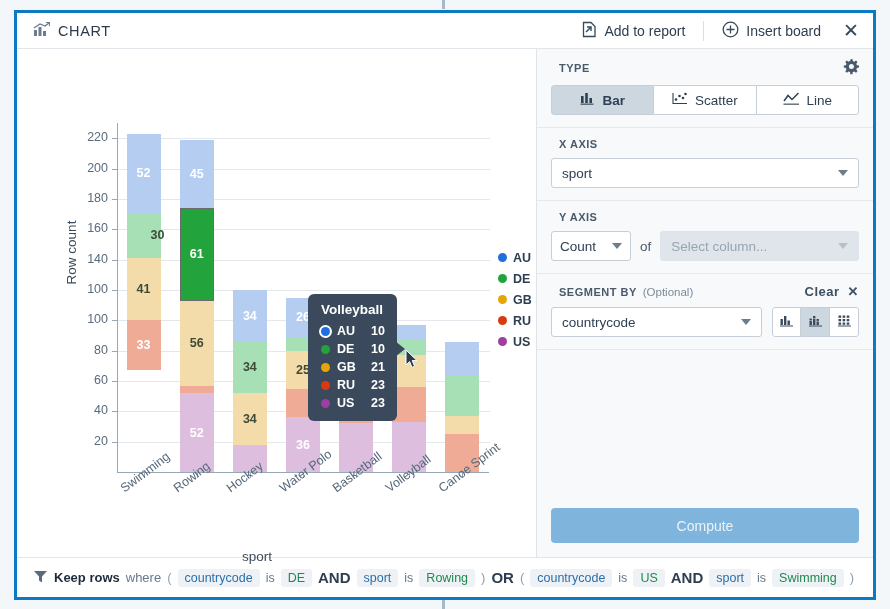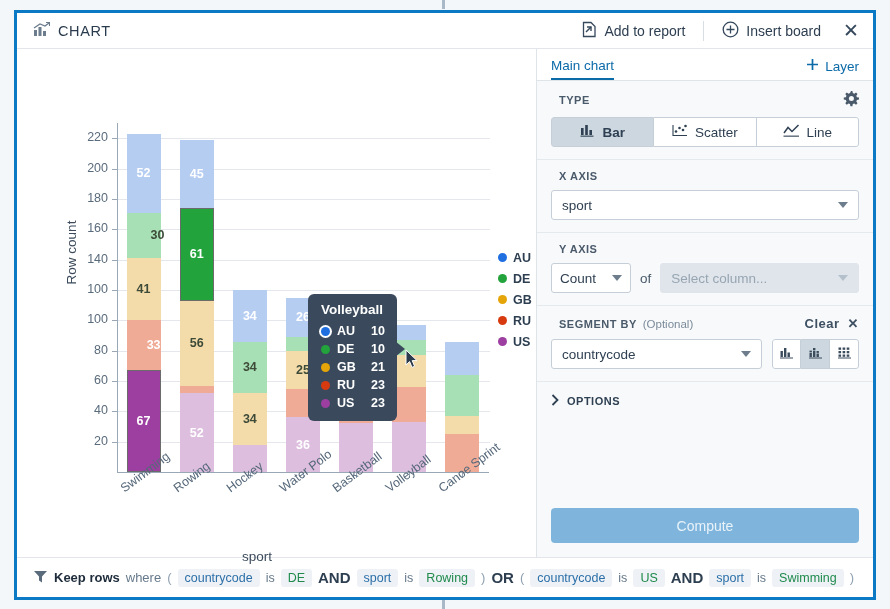--- a/index.html
+++ b/index.html
@@ -300,25 +300,22 @@
             <div class="gridline" style="left: 101px; top: 149.87px; width: 372px;"></div>
             <div class="tickmark" style="left: 95px; top: 149.87px;"></div>
             <div class="ytick" style="top: 149.87px; right: 428px;">180</div>
             <div class="gridline" style="left: 101px; top: 119.522px; width: 372px;"></div>
             <div class="tickmark" style="left: 95px; top: 119.522px;"></div>
             <div class="ytick" style="top: 119.522px; right: 428px;">200</div>
             <div class="gridline" style="left: 101px; top: 89.1739px; width: 372px;"></div>
             <div class="tickmark" style="left: 95px; top: 89.1739px;"></div>
             <div class="ytick" style="top: 89.1739px; right: 428px;">220</div>
             <div class="bar" style="left: 109.571px; width: 34px; top: 84.6217px; height: 338.378px;">
-              <div class="seg hl" style="bottom: 0px; height: 101.665px; background: rgb(156, 63, 160);">
-                <span style="color: rgb(255, 255, 255);">67</span>
-              </div>
               <div class="seg" style="bottom: 101.665px; height: 50.0739px; background: rgb(240, 171, 150);">
-                <span style="color: rgb(255, 255, 255); text-align: right;">33</span>
+                <span style="color: rgb(255, 255, 255);">33</span>
               </div>
               <div class="seg" style="bottom: 151.739px; height: 62.213px; background: rgb(243, 220, 170);">
                 <span style="color: rgb(61, 74, 56);">41</span>
               </div>
               <div class="seg" style="bottom: 213.952px; height: 45.5217px; background: rgb(168, 224, 181);">
                 <span style="color: rgb(61, 74, 56); padding-left: 24px;">30</span>
               </div>
               <div class="seg" style="bottom: 259.474px; height: 78.9043px; background: rgb(182, 205, 242);">
                 <span style="color: rgb(255, 255, 255);">52</span>
               </div>
@@ -454,32 +451,20 @@
             </div>
         </div>
         <div class="cursor">
           <svg width="14" height="20" viewBox="0 0 14 20">
             <path d="M1 1 L1 16 L4.6 12.6 L7 18.4 L9.6 17.2 L7.2 11.6 L12 11.6 Z" fill="#2b3b4c" stroke="#ffffff" stroke-width="1"></path>
           </svg>
         </div>
       </div>
 
       <div class="right">
-        <div class="tabs">
-          <div class="tab">Main chart</div>
-          <div class="tabs-spacer"></div>
-          <div class="add-layer">
-            <span>
-              <svg width="13" height="13" viewBox="0 0 13 13">
-                <path d="M6.5 1 V12 M1 6.5 H12" stroke="#0b6aa8" stroke-width="1.7"></path>
-              </svg>
-            </span>
-            <span>Layer</span>
-          </div>
-        </div>
 
         <div class="sect">
           <div class="sect-hd">
             <span>TYPE</span>
             <span class="sect-hd-sp"></span>
             <span>
               <svg width="16" height="16" viewBox="0 0 16 16">
                 <path d="M8 0 L9.4 0 L9.8 2.1 L11.3 2.7 L13 1.5 L14.5 3 L13.3 4.7 L13.9 6.2 L16 6.6 L16 8.6 L13.9 9 L13.3 10.5 L14.5 12.2 L13 13.7 L11.3 12.5 L9.8 13.1 L9.4 15.2 L7.4 15.2 L7 13.1 L5.5 12.5 L3.8 13.7 L2.3 12.2 L3.5 10.5 L2.9 9 L0.8 8.6 L0.8 6.6 L2.9 6.2 L3.5 4.7 L2.3 3 L3.8 1.5 L5.5 2.7 L7 2.1 Z" fill="#4a5a6a"></path>
                 <circle cx="8.4" cy="7.6" r="2.5" fill="#f7f9fb"></circle>
               </svg>
@@ -598,28 +583,20 @@
                     <rect x="5.6" y="8.5" width="2.6" height="2.3" fill="#3a4b5c"></rect>
                     <rect x="9.7" y="8.5" width="2.6" height="2.3" fill="#3a4b5c"></rect>
                     <rect x="1" y="11.5" width="13" height="1" fill="#3a4b5c"></rect>
                   </svg>
                 </span>
               </div>
             </div>
           </div>
         </div>
 
-        <div class="options">
-          <span>
-            <svg width="8" height="12" viewBox="0 0 8 12">
-              <path d="M1.5 1 L6.5 6 L1.5 11" stroke="#2f4052" stroke-width="1.8" fill="none"></path>
-            </svg>
-          </span>
-          <span>OPTIONS</span>
-        </div>
 
         <div class="panel-spacer"></div>
 
         <div class="compute-wrap">
           <div class="compute">Compute</div>
         </div>
       </div>
     </div>
 
     <div class="footer">

